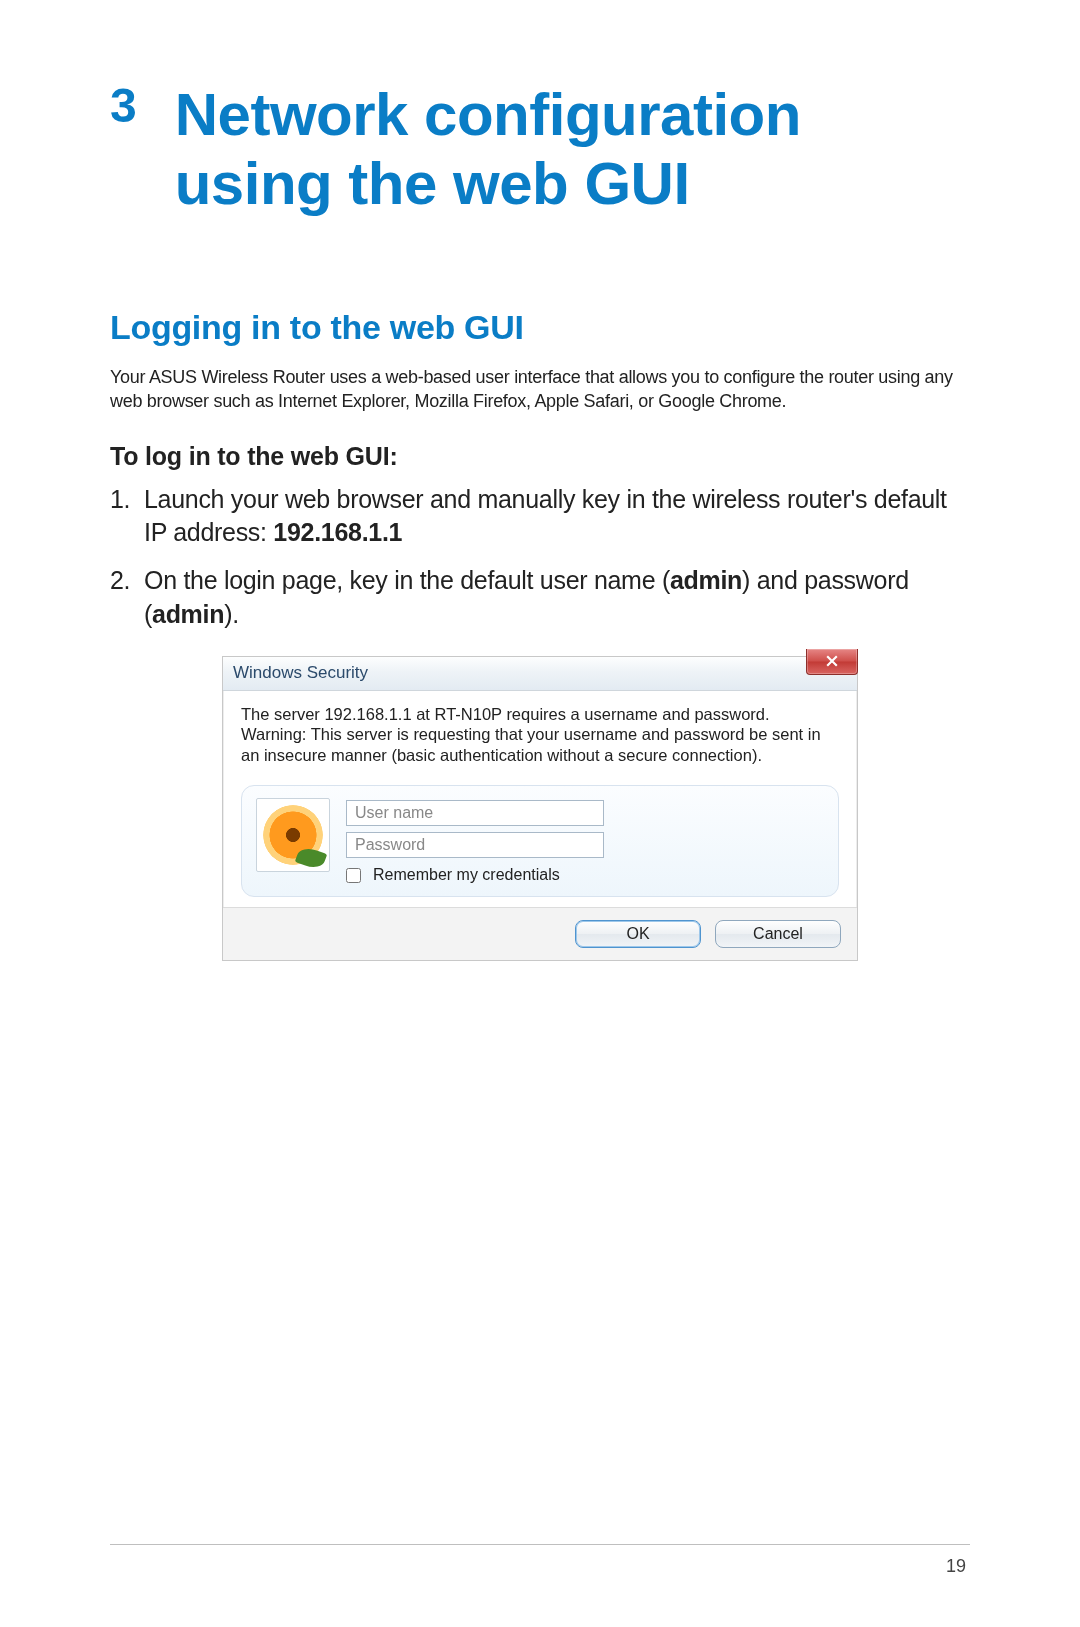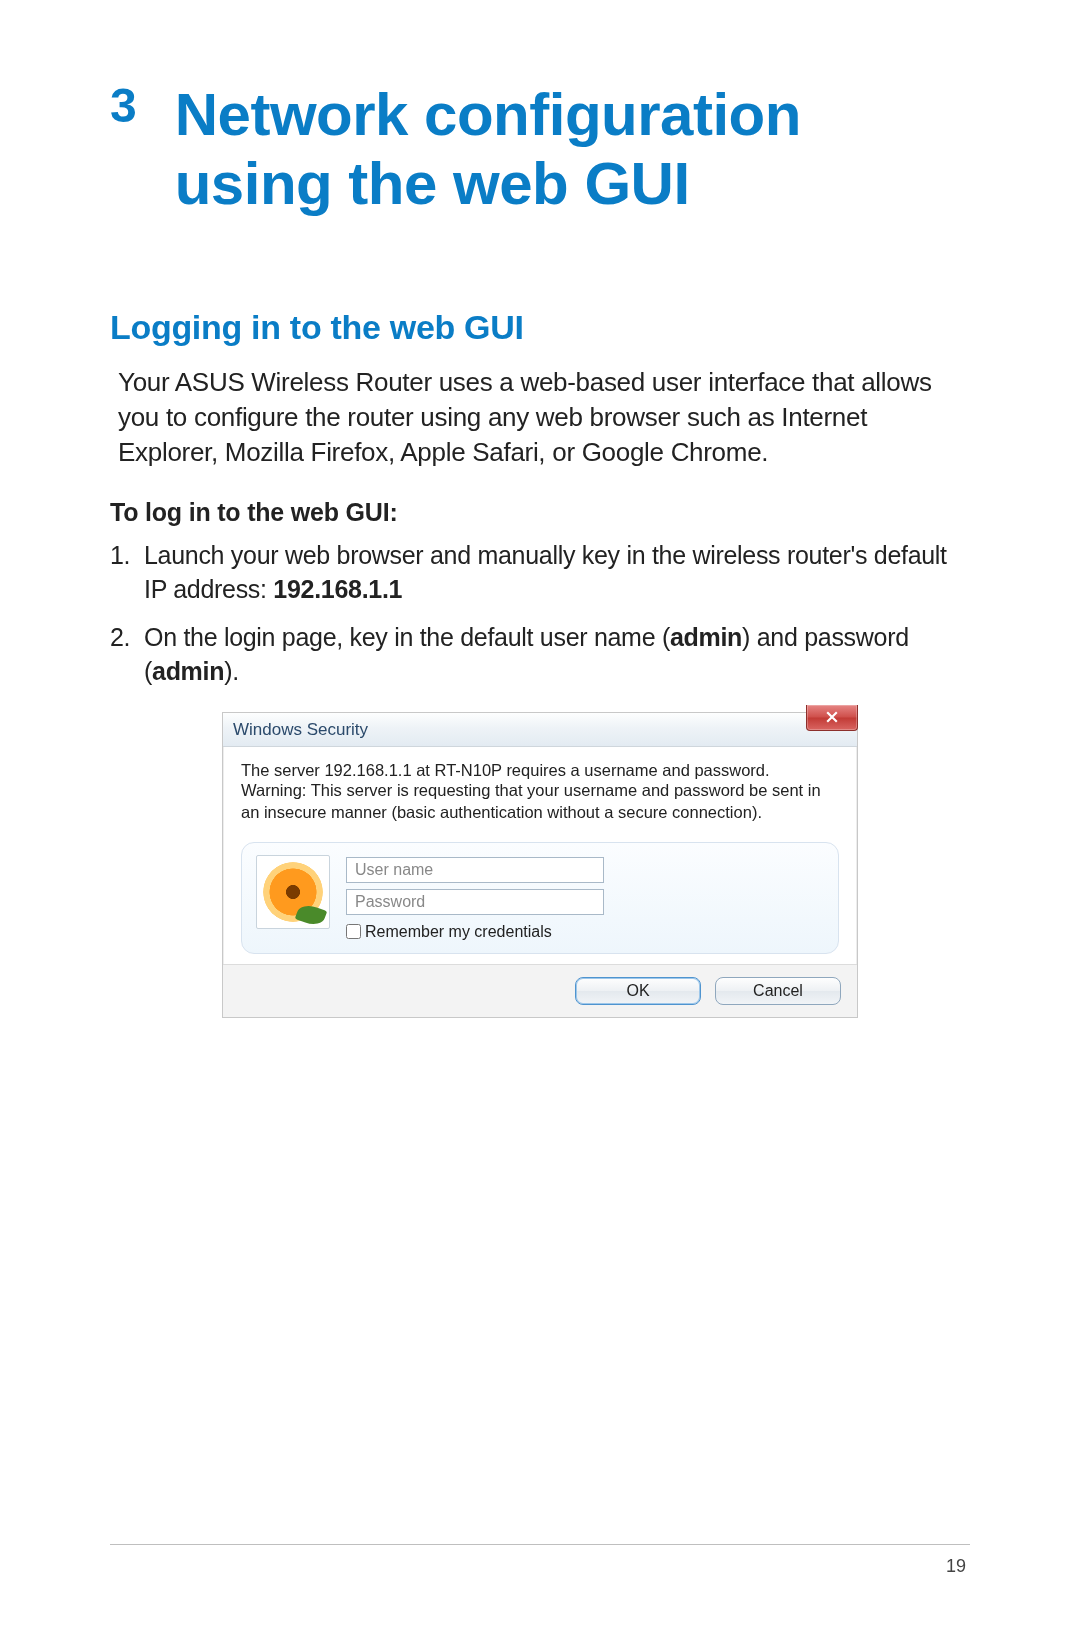--- a/index.html
+++ b/index.html
@@ -2,21 +2,21 @@
 <html><head>
 <meta charset="utf-8">
 <style>
   * { box-sizing: border-box; margin: 0; padding: 0; }
   html, body { width: 1080px; height: 1627px; background: #fff; font-family: "Segoe UI", "Myriad Pro", Arial, sans-serif; color: #222; }
   .page { position: relative; width: 1080px; height: 1627px; padding: 80px 110px 60px 110px; }
   .chapter { display: flex; align-items: flex-start; gap: 38px; margin-bottom: 90px; }
   .chapter-num { font-size: 48px; font-weight: 700; color: #0a7dc6; line-height: 1; padding-top: 2px; }
   .chapter-title { font-size: 60px; font-weight: 700; color: #0a7dc6; line-height: 1.15; letter-spacing: -0.5px; }
   .section-title { font-size: 34px; font-weight: 700; color: #0a7dc6; margin-bottom: 18px; letter-spacing: -0.3px; }
-  .body-text { font-size: 26px; line-height: 1.35; letter-spacing: -0.3px; margin-bottom: 28px; margin-left: 8px; }
+  .body-text { font-size: 18px; line-height: 1.35; letter-spacing: -0.3px; margin-bottom: 28px; }
   .subhead { font-size: 25px; font-weight: 700; margin-bottom: 12px; letter-spacing: -0.2px; }
   .ol { list-style: none; counter-reset: step; padding-left: 0; }
   .ol li { counter-increment: step; font-size: 25px; line-height: 1.35; letter-spacing: -0.3px; padding-left: 34px; position: relative; margin-bottom: 14px; }
   .ol li::before { content: counter(step) "."; position: absolute; left: 0; }
   .ol b { font-weight: 700; }
 
   
   .dialog-wrap { display: flex; justify-content: center; margin-top: 24px; }
   .dialog { width: 636px; border: 1px solid #c8c8c8; background: #fff; font-family: "Segoe UI", Tahoma, Arial, sans-serif; font-size: 16.5px; color: #222; box-shadow: 0 0 0 1px #ededed inset; }
   .titlebar { position: relative; height: 34px; background: linear-gradient(#fdfefe, #eef3f7 45%, #e3ebf2); border-bottom: 1px solid #cfd6dc; display: flex; align-items: center; padding: 0 10px; }
@@ -27,21 +27,21 @@
   .dlg-line1 { }
   .dlg-warn { margin-bottom: 18px; line-height: 1.32; }
 
   .cred-box { border: 1px solid #d8e3ef; border-radius: 13px; background: linear-gradient(#fbfdff, #eef6fc); padding: 12px 30px 12px 14px; display: flex; gap: 16px; align-items: flex-start; }
   .avatar { width: 74px; height: 74px; border: 1px solid #c9d4dd; background: #fff; border-radius: 2px; position: relative; overflow: hidden; flex: 0 0 auto; }
   .avatar .petals { position: absolute; inset: 6px; border-radius: 50%; background: radial-gradient(circle at 50% 50%, #7a3b00 0 16%, #ff9a1e 17% 55%, #ffd27a 56% 70%, transparent 71%); }
   .avatar .leaf { position: absolute; width: 28px; height: 18px; background: #4a8a2a; border-radius: 60% 10% 60% 10%; bottom: 4px; right: 4px; transform: rotate(20deg); }
   .cred-fields { flex: 1; display: flex; flex-direction: column; gap: 6px; padding-top: 2px; }
   .tinput { width: 258px; height: 26px; border: 1px solid #a9b9c8; background: #fff; padding: 0 8px; font-size: 16px; color: #777; font-family: inherit; }
   .tinput::placeholder { color: #888; }
-  .remember { display: flex; align-items: center; gap: 4px; font-size: 16px; margin-top: 2px; }
+  .remember { display: flex; align-items: center; gap: 12px; font-size: 16px; margin-top: 2px; }
   .remember input { width: 15px; height: 15px; }
 
   .dlg-footer { border-top: 1px solid #dcdcdc; background: #f3f3f3; padding: 12px 16px; display: flex; justify-content: flex-end; gap: 14px; }
   .wbtn { width: 126px; height: 28px; border: 1px solid #8fa7bd; border-radius: 8px; background: linear-gradient(#fefefe, #eef1f4 48%, #e4e9ee 52%, #f1f4f7); font-size: 16px; color: #222; cursor: default; }
   .wbtn.primary { border-color: #4f94cf; box-shadow: 0 0 0 1px #9dc7ea inset; }
 
   .page-rule { position: absolute; left: 110px; right: 110px; bottom: 82px; border-top: 1px solid #bfbfbf; }
   .page-num { position: absolute; right: 114px; bottom: 50px; font-size: 18px; color: #444; }
 </style>
 </head>

